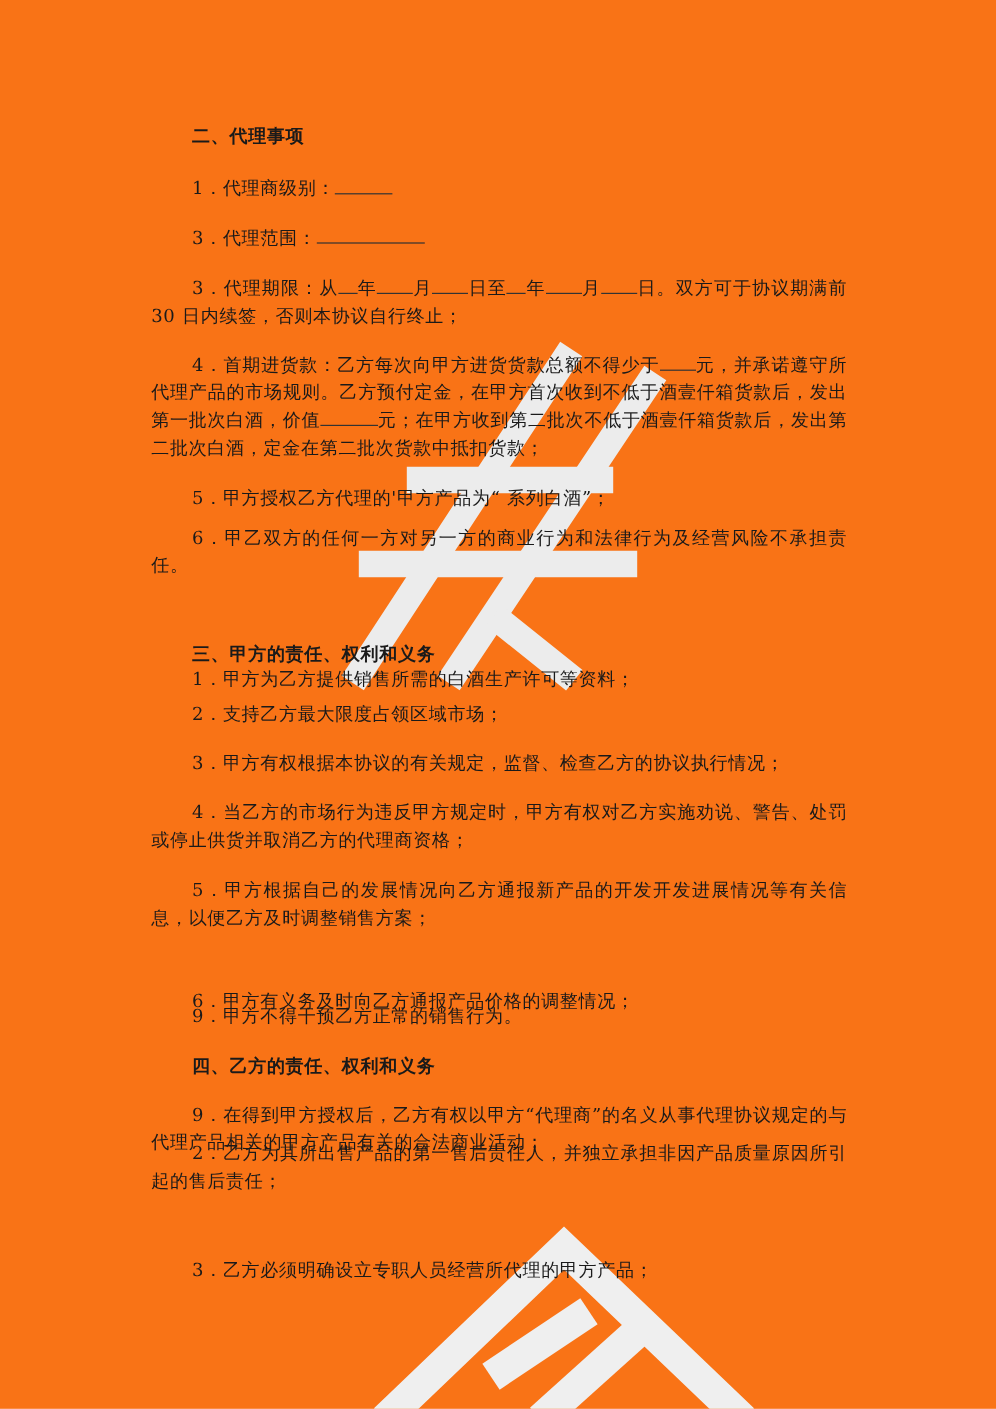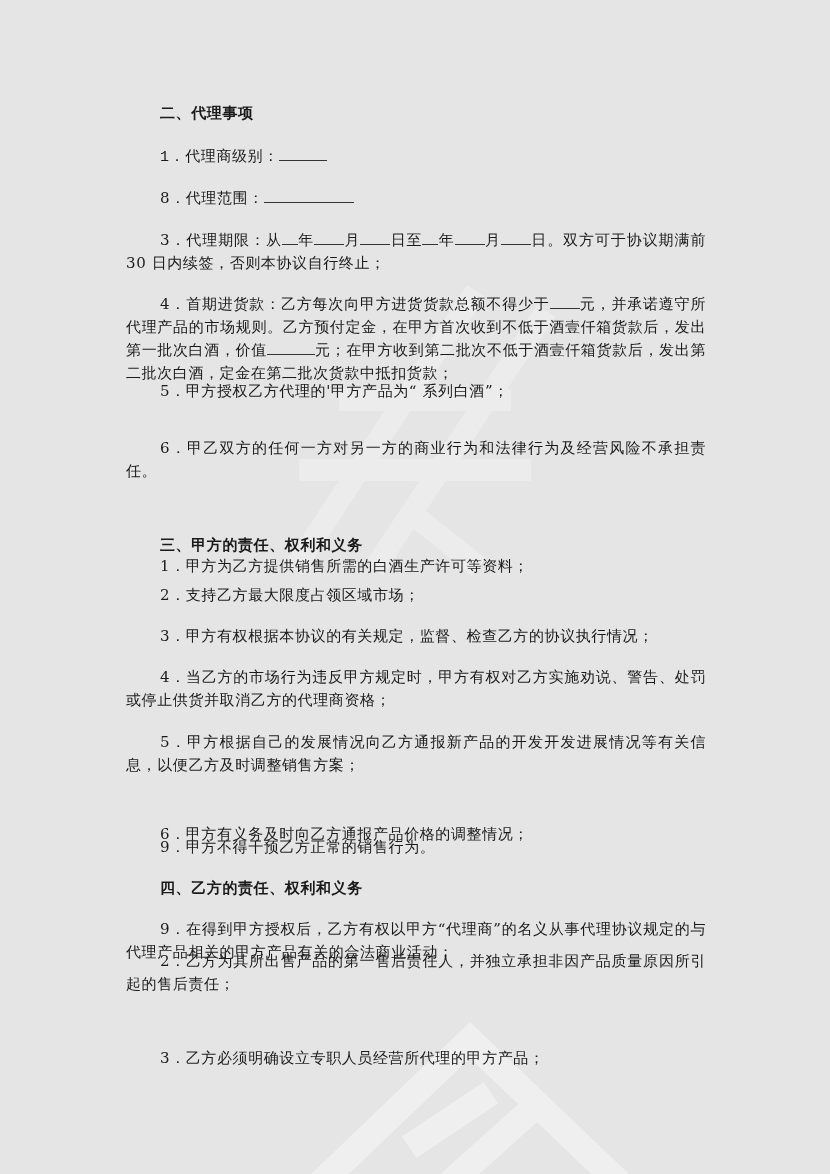--- a/index.html
+++ b/index.html
@@ -13,21 +13,21 @@
       position: relative;
       overflow: hidden;
       font-family: "DejaVu Serif", "Liberation Serif", serif;
       color: #1a1a1a;
     }
     .page {
       position: absolute;
       left: 0; top: 0;
       width: 830px;
       height: 1174px;
-      background: #e5e5e5;
+      background: #f97316;
     }
     .watermark {
       position: absolute;
       left: 0; top: 0;
       width: 830px;
       height: 1174px;
       pointer-events: none;
       z-index: 0;
     }
     .content {
@@ -78,29 +78,29 @@
       <path d="M330 1174 L470 1040 L610 1174"></path>
       <path d="M420 1140 L480 1100"></path>
       <path d="M460 1174 L520 1120"></path>
     </g>
   </svg>
 
   <div class="content">
 
     <div class="blk heading" style="top:102px;">二、代理事项</div>
 
-    <div class="blk" style="top:146px;font-family:Liberation Mono, monospace;"><span>1．代理商级别：</span><span class="blank" style="width:48px;"></span></div>
+    <div class="blk" style="top:146px;"><span>1．代理商级别：</span><span class="blank" style="width:48px;"></span></div>
 
-    <div class="blk" style="top:187px;"><span>8．代理范围：</span><span class="blank" style="width:90px;"></span></div>
+    <div class="blk" style="top:187px;"><span>3．代理范围：</span><span class="blank" style="width:90px;"></span></div>
 
     <div class="blk" style="top:229px;"><span>3．代理期限：从</span><span class="blank" style="width:16px;"></span><span>年</span><span class="blank" style="width:30px;"></span><span>月</span><span class="blank" style="width:30px;"></span><span>日至</span><span class="blank" style="width:16px;"></span><span>年</span><span class="blank" style="width:30px;"></span><span>月</span><span class="blank" style="width:30px;"></span><span>日。双方可于协议期满前 30 日内续签，否则本协议自行终止；</span></div>
 
     <div class="blk" style="top:293px;"><span>4．首期进货款：乙方每次向甲方进货货款总额不得少于</span><span class="blank" style="width:30px;"></span><span>元，并承诺遵守所代理产品的市场规则。乙方预付定金，在甲方首次收到不低于酒壹仟箱货款后，发出第一批次白酒，价值</span><span class="blank" style="width:48px;"></span><span>元；在甲方收到第二批次不低于酒壹仟箱货款后，发出第二批次白酒，定金在第二批次货款中抵扣货款；</span></div>
 
-    <div class="blk" style="top:380px;">5．甲方授权乙方代理的'甲方产品为“ 系列白酒”；</div>
+    <div class="blk" style="top:404px;">5．甲方授权乙方代理的'甲方产品为“ 系列白酒”；</div>
 
     <div class="blk" style="top:437px;">6．甲乙双方的任何一方对另一方的商业行为和法律行为及经营风险不承担责任。</div>
 
     <div class="blk heading" style="top:501px;margin-top:33px;">三、甲方的责任、权利和义务</div>
 
     <div class="blk" style="top:543px;margin-top:12px;">1．甲方为乙方提供销售所需的白酒生产许可等资料；</div>
     <div class="blk" style="top:584px;">2．支持乙方最大限度占领区域市场；</div>
     <div class="blk" style="top:625px;">3．甲方有权根据本协议的有关规定，监督、检查乙方的协议执行情况；</div>
     <div class="blk" style="top:666px;">4．当乙方的市场行为违反甲方规定时，甲方有权对乙方实施劝说、警告、处罚或停止供货并取消乙方的代理商资格；</div>
     <div class="blk" style="top:731px;">5．甲方根据自己的发展情况向乙方通报新产品的开发开发进展情况等有关信息，以便乙方及时调整销售方案；</div>

